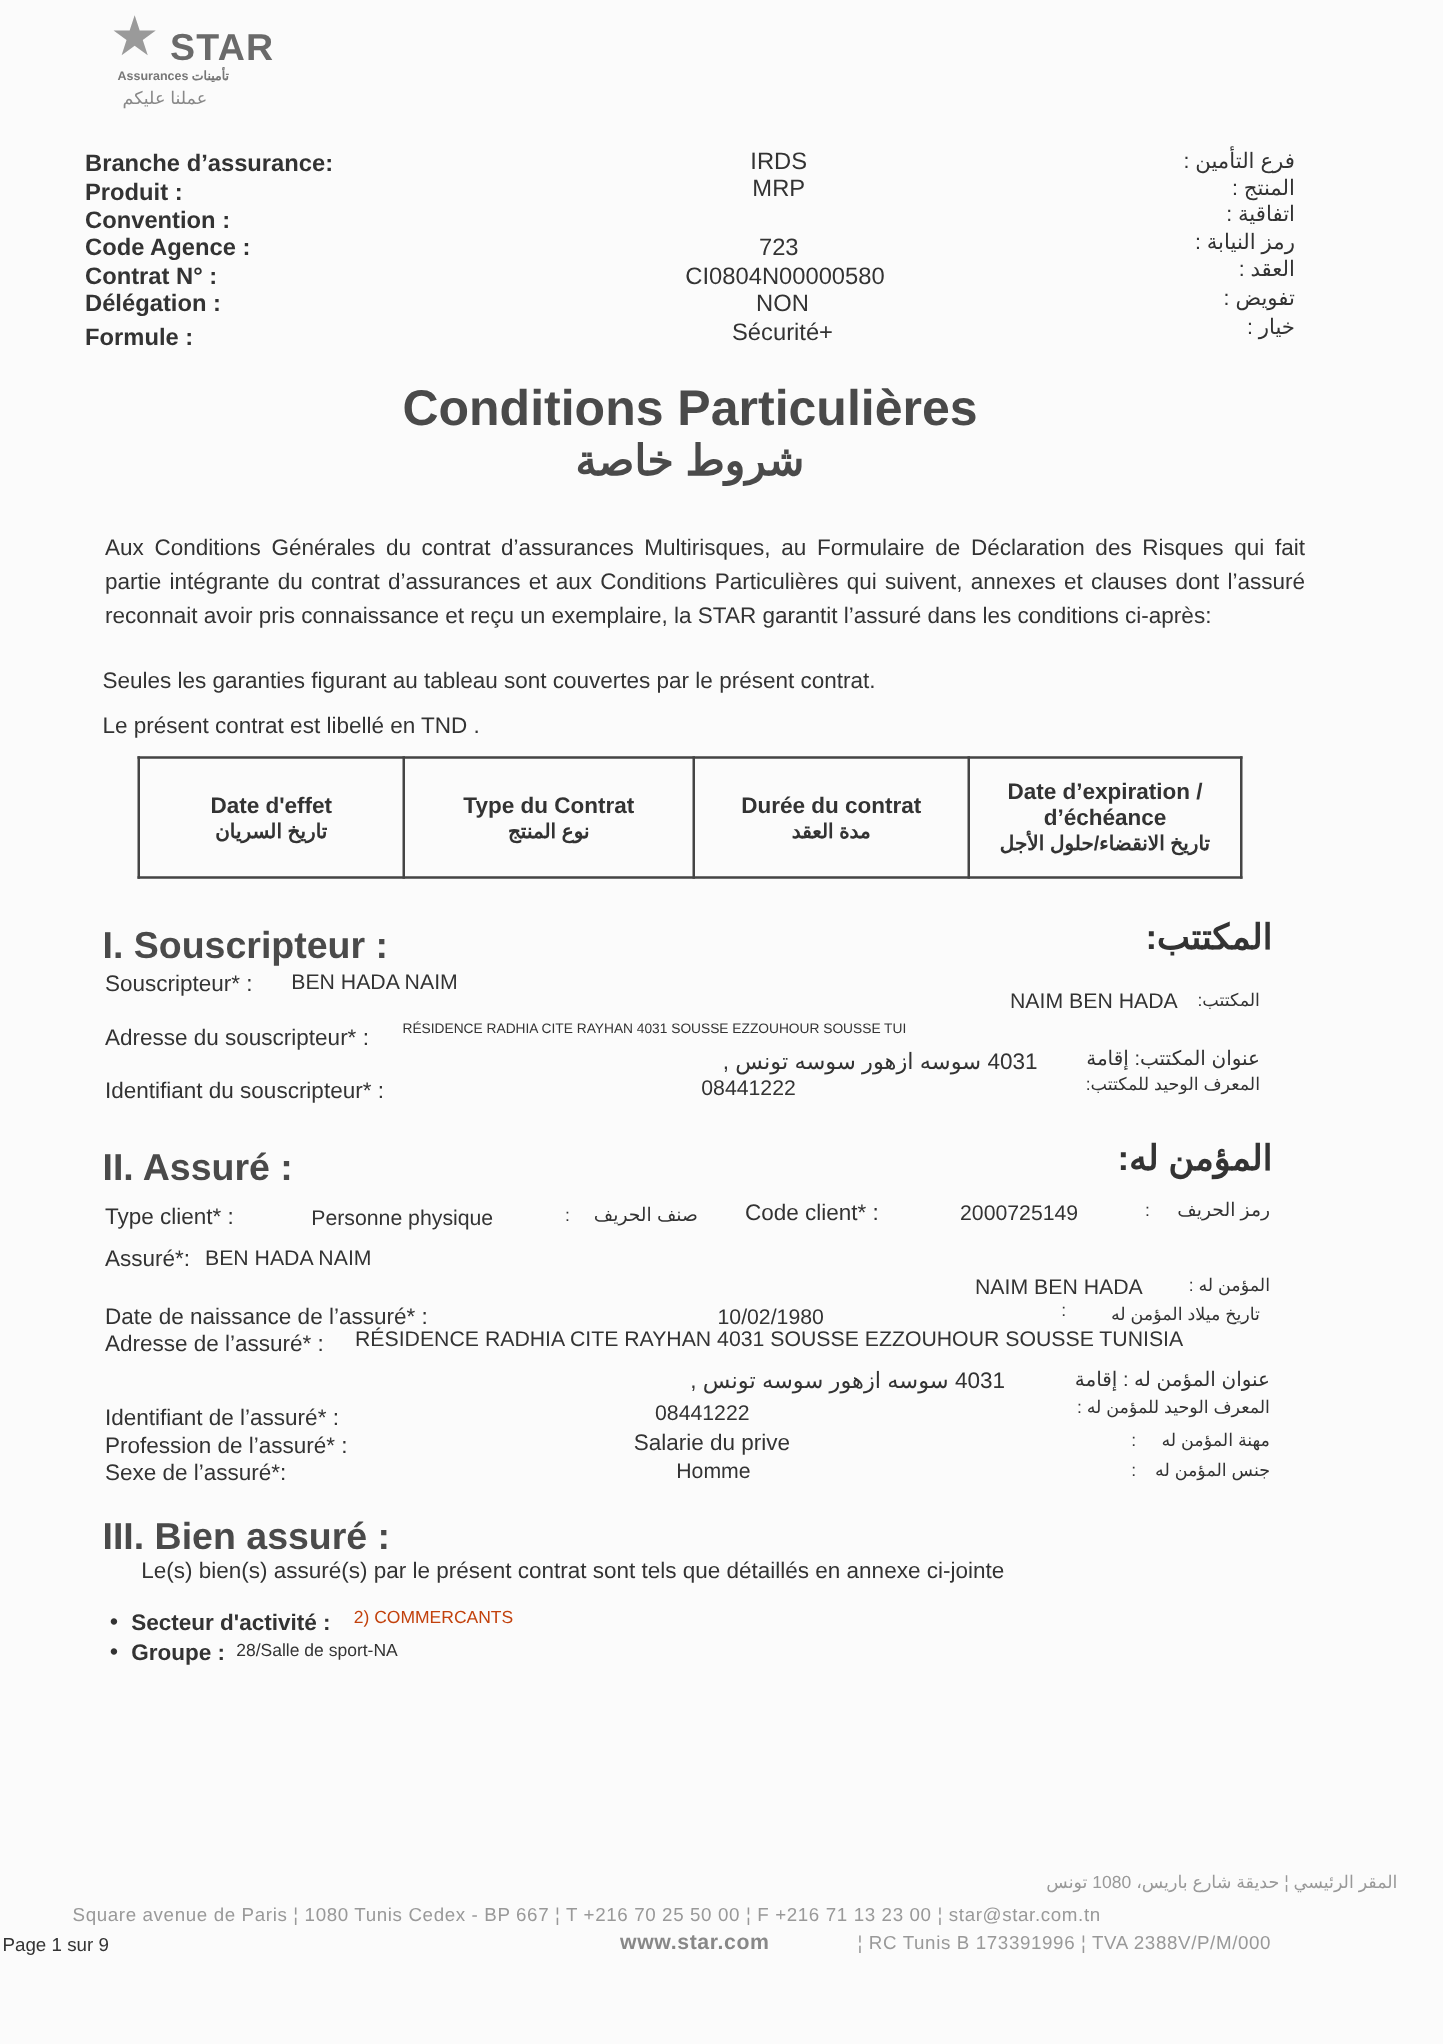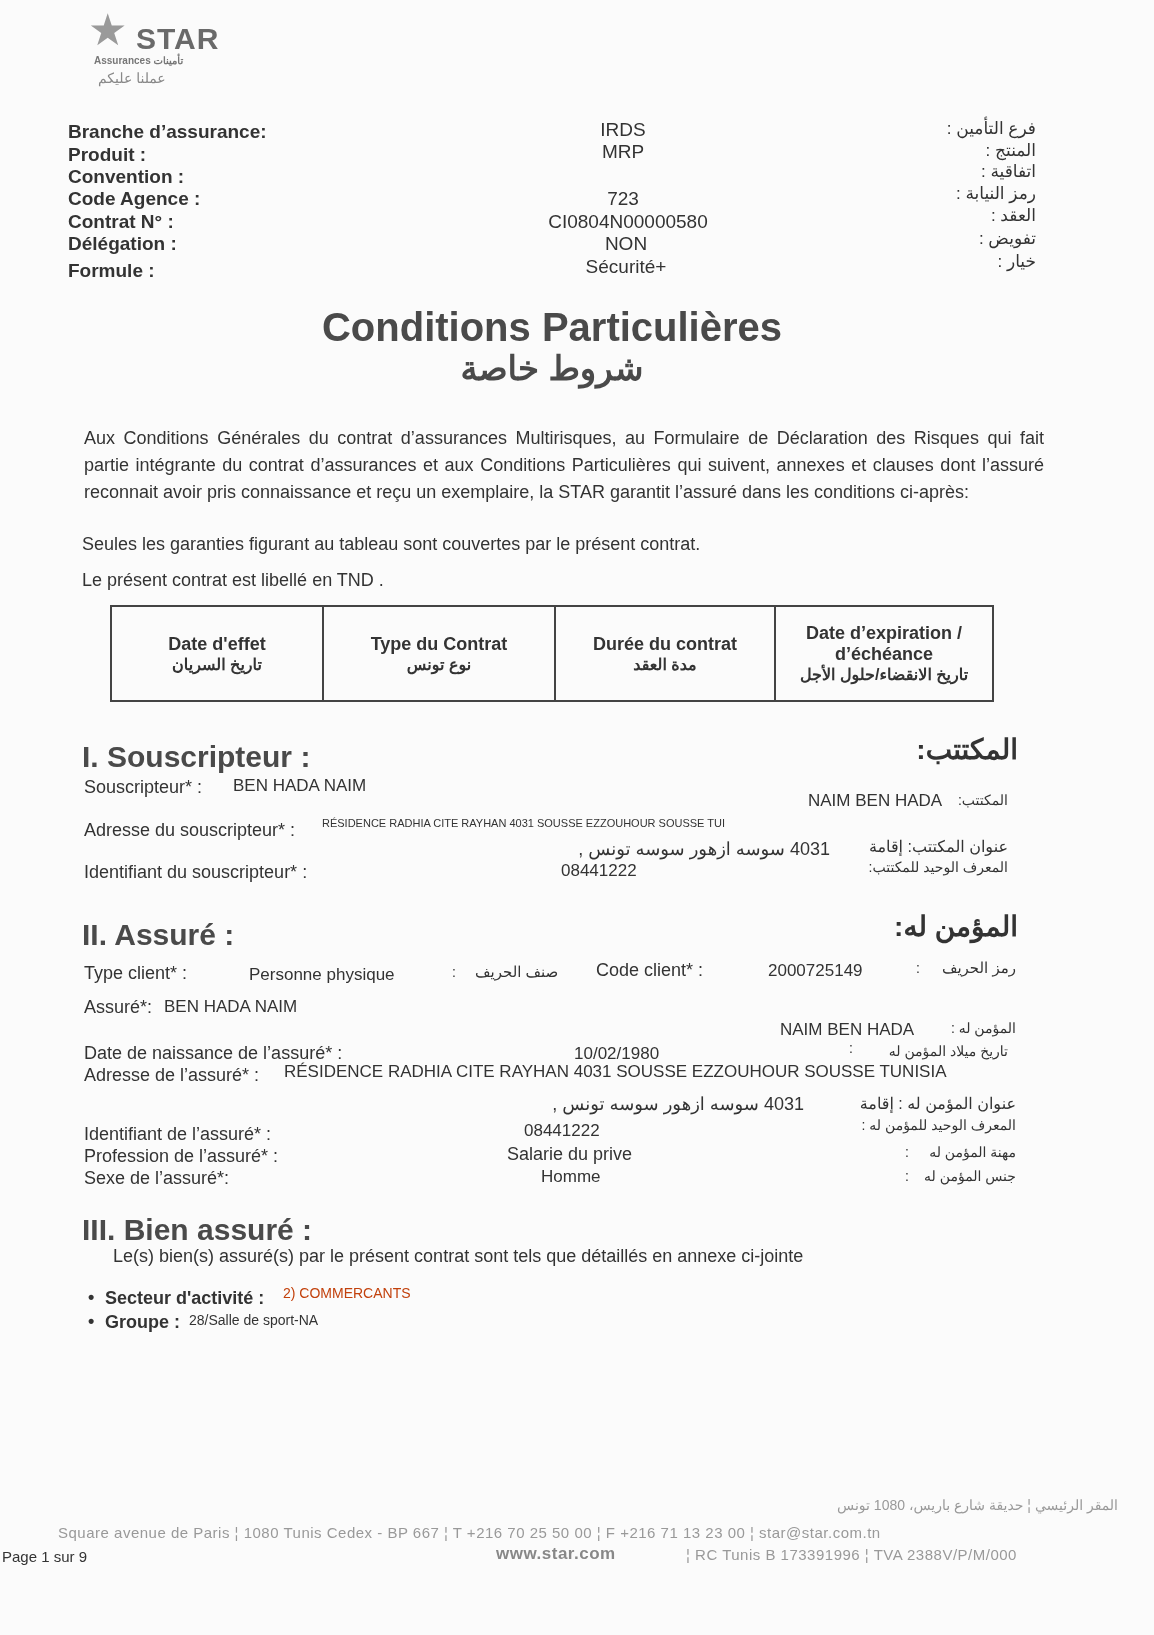--- a/index.html
+++ b/index.html
@@ -80,21 +80,21 @@
 <div class="abs title-ar">شروط خاصة</div>
 
 <div class="abs para" style="top:425px">Aux Conditions Générales du contrat d’assurances Multirisques, au Formulaire de Déclaration des Risques qui fait partie intégrante du contrat d’assurances et aux Conditions Particulières qui suivent, annexes et clauses dont l’assuré reconnait avoir pris connaissance et reçu un exemplaire, la STAR garantit  l’assuré dans les conditions ci-après:</div>
 <div class="abs lbl" style="top:534px; left:82px">Seules les garanties figurant au tableau sont couvertes par le présent contrat.</div>
 <div class="abs lbl" style="top:570px; left:82px">Le présent contrat est libellé en TND   .</div>
 
 <table class="contract">
   <tbody>
       <tr>
     <th style="width:178px"><span>Date d'effet</span><span class="ar">تاريخ السريان</span></th>
-    <th style="width:198px"><span>Type du Contrat</span><span class="ar">نوع تونس</span></th>
+    <th style="width:198px"><span>Type du Contrat</span><span class="ar">نوع المنتج</span></th>
     <th style="width:186px"><span>Durée du contrat</span><span class="ar">مدة العقد</span></th>
     <th><span>Date d’expiration / d’échéance</span><span class="ar">تاريخ الانقضاء/حلول الأجل</span></th>
   </tr>
 </tbody>
   </table>
 
 <div class="abs sec-title" style="top:740px">I. Souscripteur :</div>
 <div class="abs sec-title-ar" style="top:733px">المكتتب:</div>
 
 <div class="abs lbl" style="top:777px; left:84px">Souscripteur* :</div>

